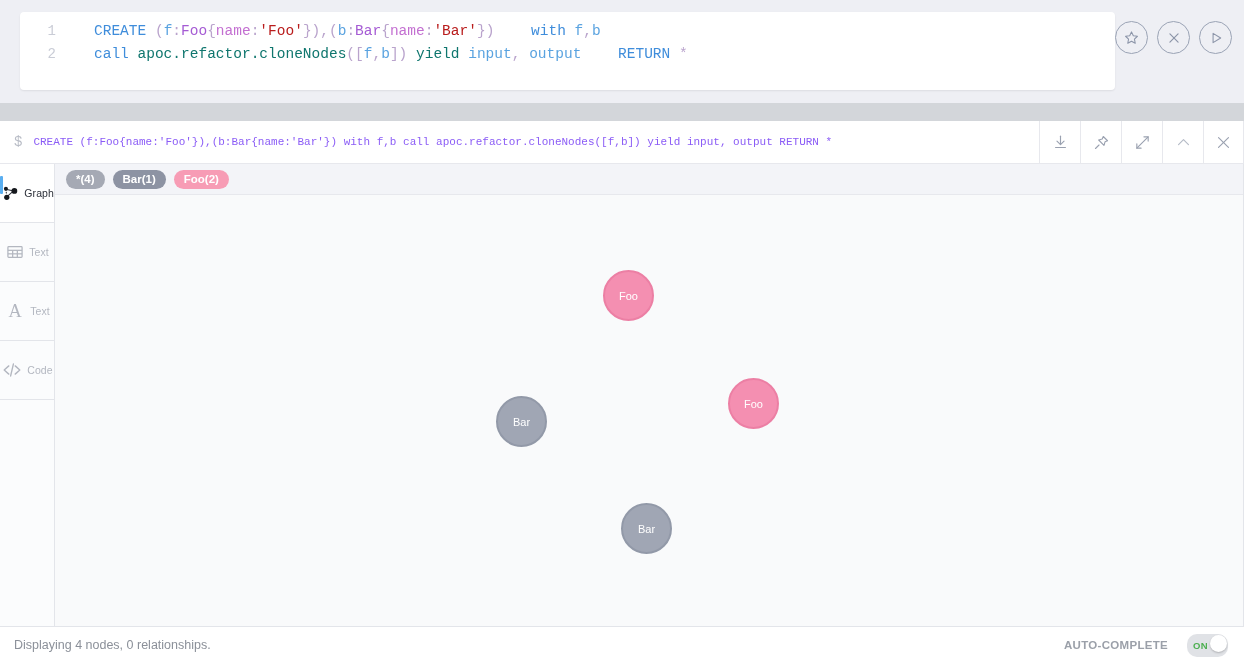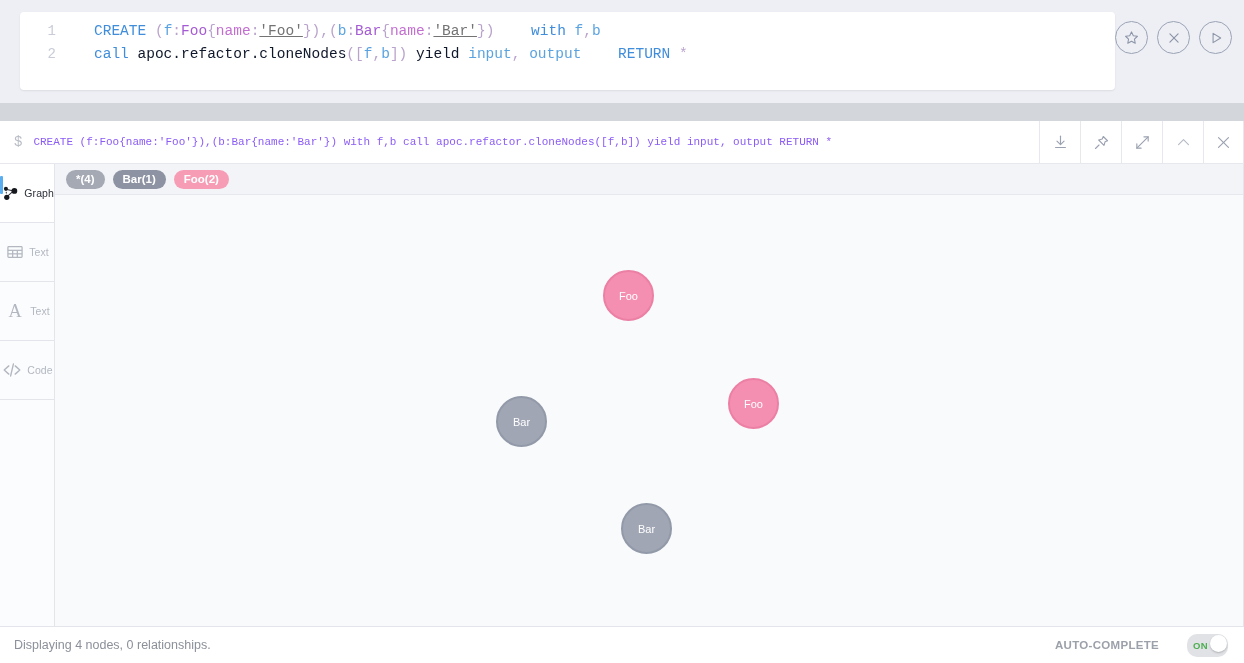--- a/index.html
+++ b/index.html
@@ -42,22 +42,22 @@
     padding-right: 10px;
     color: #c9ccd6;
     font-family: "Liberation Mono", monospace;
     font-size: 14px;
     flex: none;
   }
   .tok { white-space: pre; }
   .t-kw    { color: #3f8ddb; margin-left: 28px; }
   .t-label { color: #a55bd4; }
   .t-prop  { color: #c36fd1; }
-  .t-str   { color: #737373; text-decoration: underline; }
-  .t-proc  { color: #0f172a; }
+  .t-str   { color: #b91c1c; }
+  .t-proc  { color: #0f766e; }
   .t-var   { color: #5aa3e0; }
   .t-punc  { color: #b9a3cc; }
   .t-plain { color: #6b7280; }
 
   .editor-actions {
     position: absolute;
     right: 12px; top: 21px;
     display: flex;
     gap: 9px;
   }
@@ -193,21 +193,21 @@
     height: 37px;
     border-top: 1px solid #e3e5ea;
     background: #fff;
     display: flex; align-items: center;
     padding: 0 16px 0 14px;
     flex: none;
   }
   .status-left { color: #8b9099; font-size: 12.5px; }
   .status-right {
     margin-left: auto;
-    display: flex; align-items: center; gap: 28px;
+    display: flex; align-items: center; gap: 19px;
   }
   .ac-label {
     color: #9ba0a9; font-size: 11.5px;
     letter-spacing: .3px; font-weight: bold;
   }
   .toggle {
     position: relative;
     width: 41px; height: 23px;
     border-radius: 10px;
     background: #e0e2e6;

